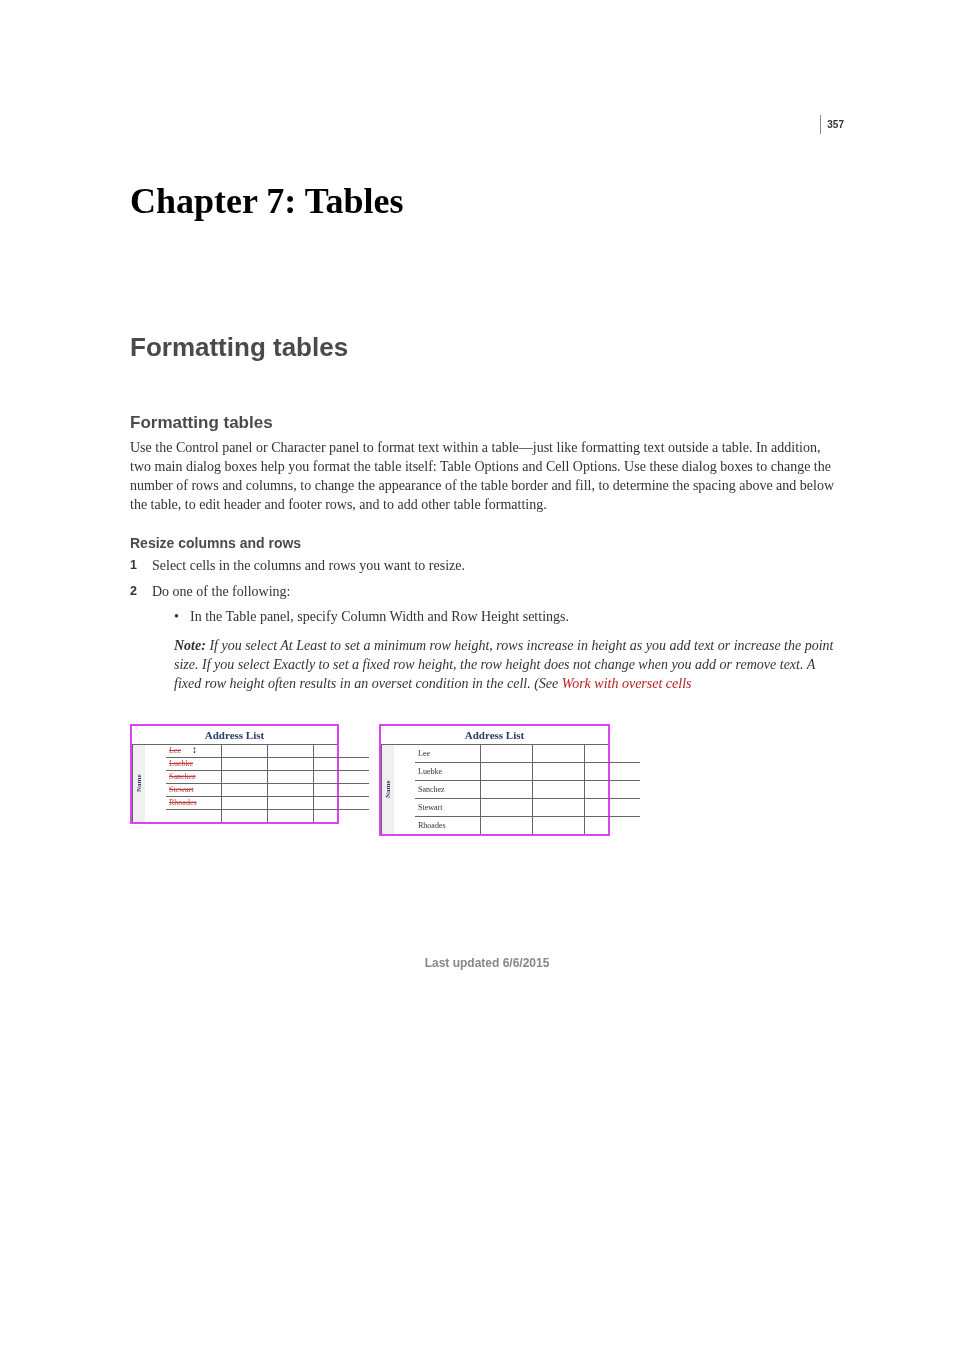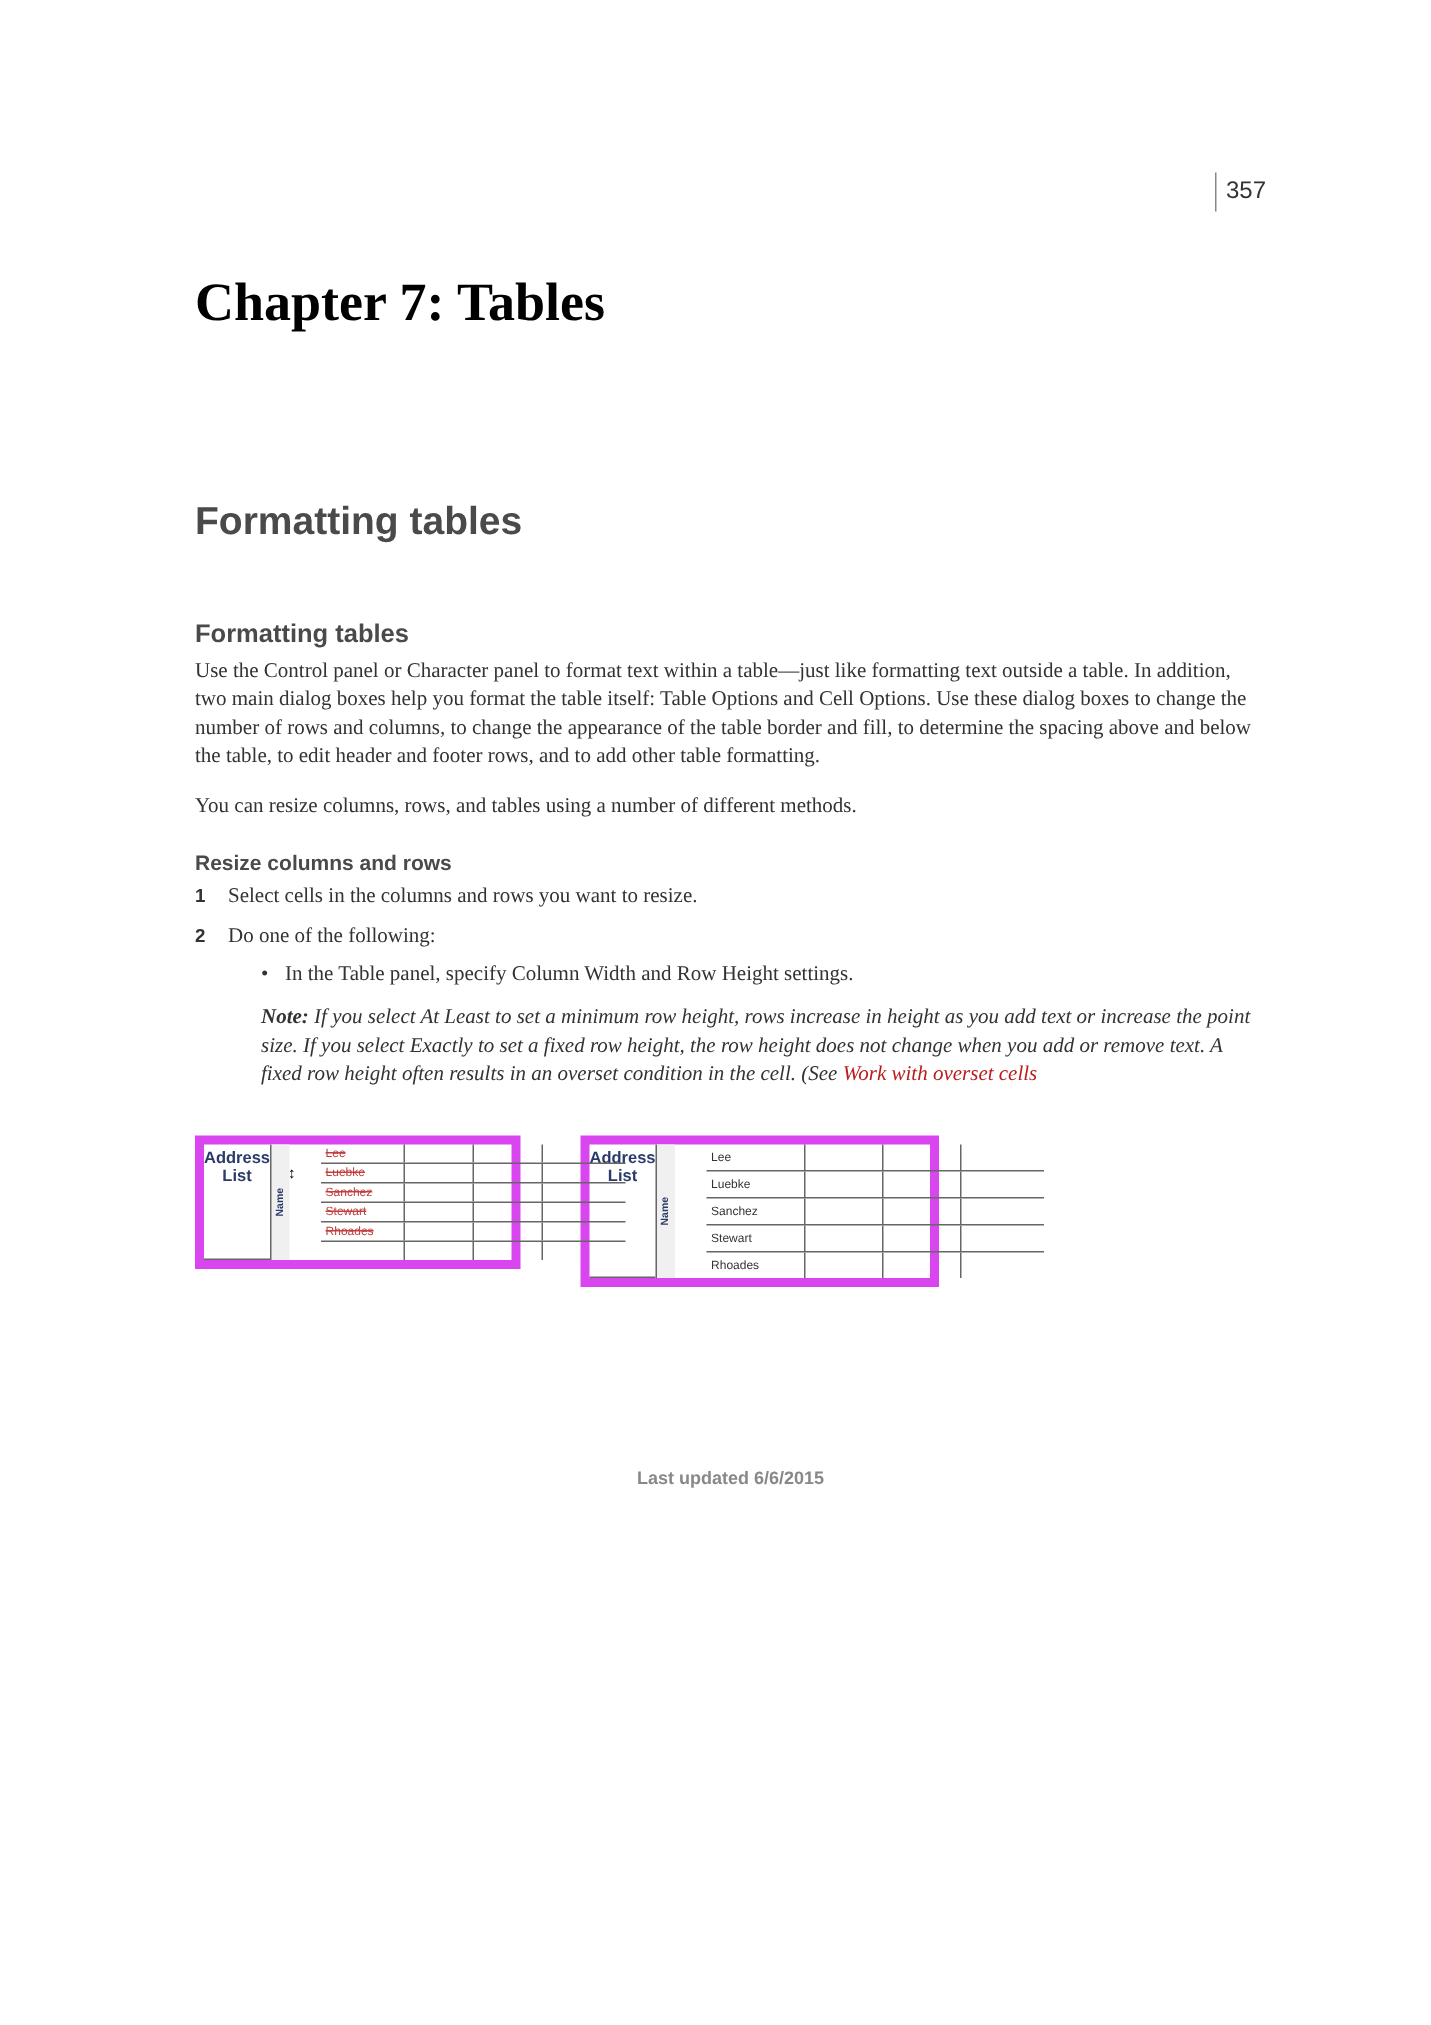--- a/index.html
+++ b/index.html
@@ -14,22 +14,22 @@
     padding: 100px 110px 60px 130px;
     position: relative;
   }
   .page-number-box {
     position: absolute;
     right: 110px;
     top: 115px;
     border-left: 1px solid #888;
     padding: 4px 0 4px 6px;
     font-family: "Myriad Pro", Arial, Helvetica, sans-serif;
-    font-size: 16px;
-    font-weight: normal;
+    font-size: 10px;
+    font-weight: bold;
     color: #333;
   }
   h1.chapter-title {
     font-family: "Minion Pro", Georgia, serif;
     font-weight: bold;
     font-size: 36px;
     margin: 80px 0 110px 0;
     color: #000;
   }
   h2.section-title {
@@ -114,24 +114,24 @@
     text-decoration: none;
     font-style: italic;
   }
   
   .illustration-row {
     display: flex;
     gap: 40px;
     margin-top: 30px;
   }
   .mini-table {
-    border: 6px solid #d946ef;
-    font-family: Liberation Sans, sans-serif;
-    display: flex;
-    flex-direction: row;
+    border: 2px solid #d946ef;
+    font-family: Liberation Serif, serif;
+    display: flex;
+    flex-direction: column;
   }
   .mini-table.left { width: 205px; }
   .mini-table.right { width: 227px; }
   .mini-table .hdr {
     font-weight: bold;
     font-size: 11px;
     text-align: center;
     padding: 3px 0;
     border-bottom: 1px solid #666;
     color: #2a3a6a;
@@ -202,21 +202,20 @@
 
   <div class="page-number-box">357</div>
 
   <h1 class="chapter-title">Chapter 7: Tables</h1>
 
   <h2 class="section-title">Formatting tables</h2>
 
   <h3 class="subsection">Formatting tables</h3>
   <p class="body">Use the Control panel or Character panel to format text within a table—just like formatting text outside a table. In addition, two main dialog boxes help you format the table itself: Table Options and Cell Options. Use these dialog boxes to change the number of rows and columns, to change the appearance of the table border and fill, to determine the spacing above and below the table, to edit header and footer rows, and to add other table formatting.</p>
 
-  <p class="body">You can resize columns, rows, and tables using a number of different methods.</p>
 
   <h4 class="subsub">Resize columns and rows</h4>
 
   <ol class="steps">
     <li>
       <span class="num">1</span>
       <span>Select cells in the columns and rows you want to resize.</span>
     </li>
     <li>
       <span class="num">2</span>

